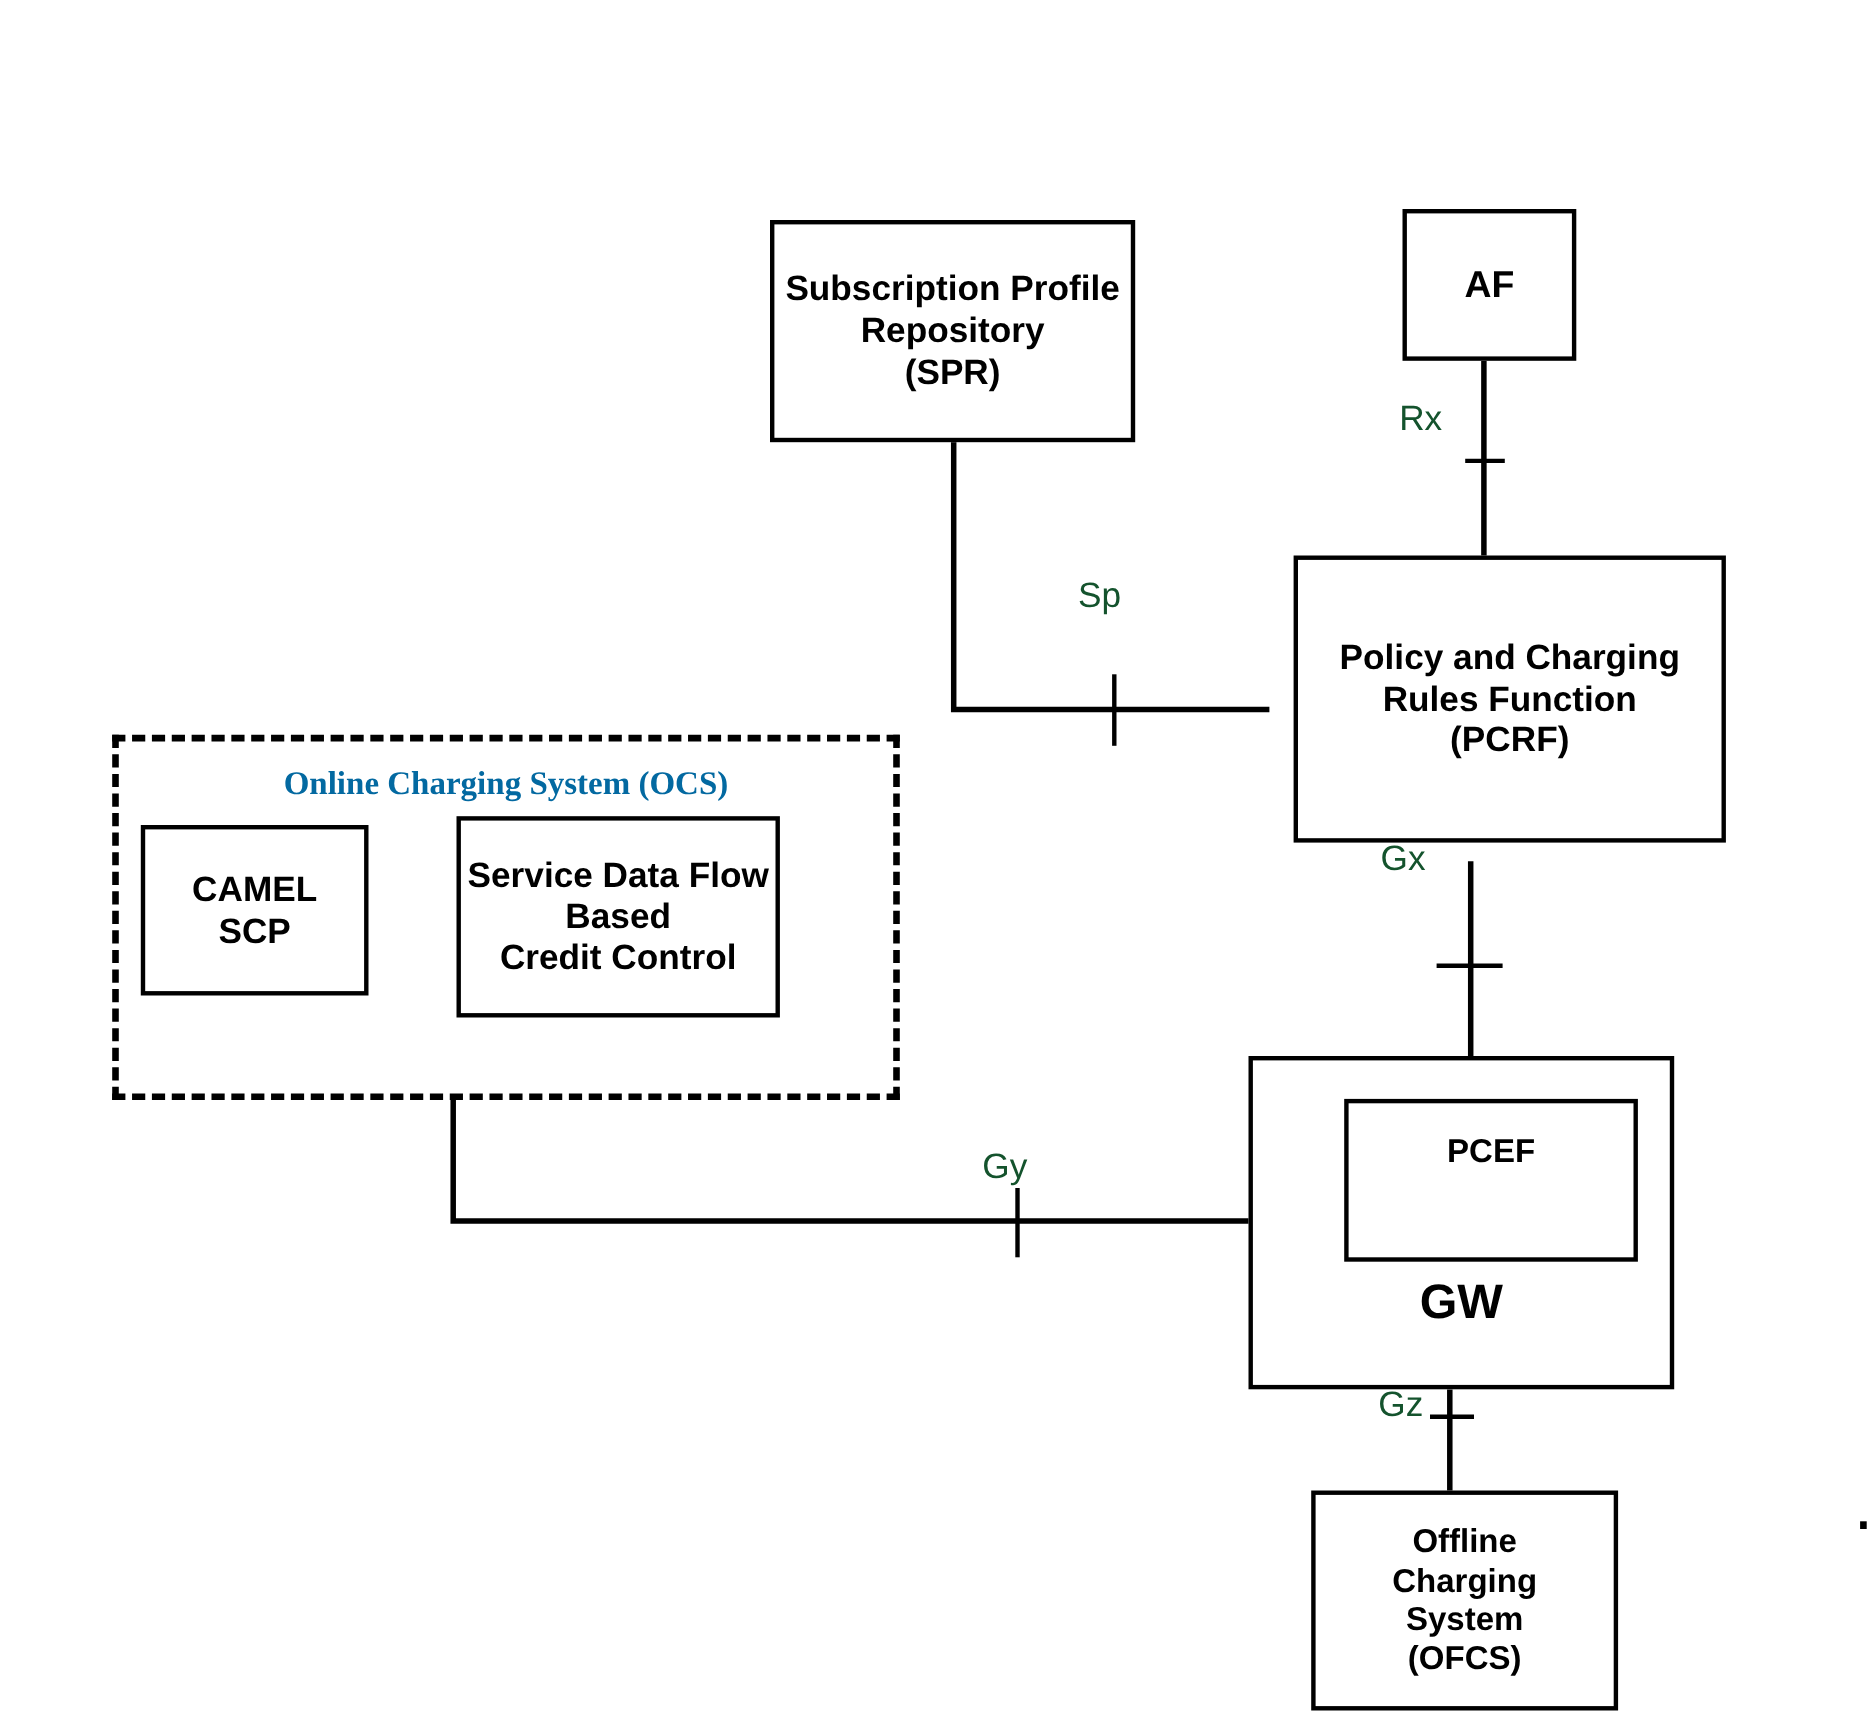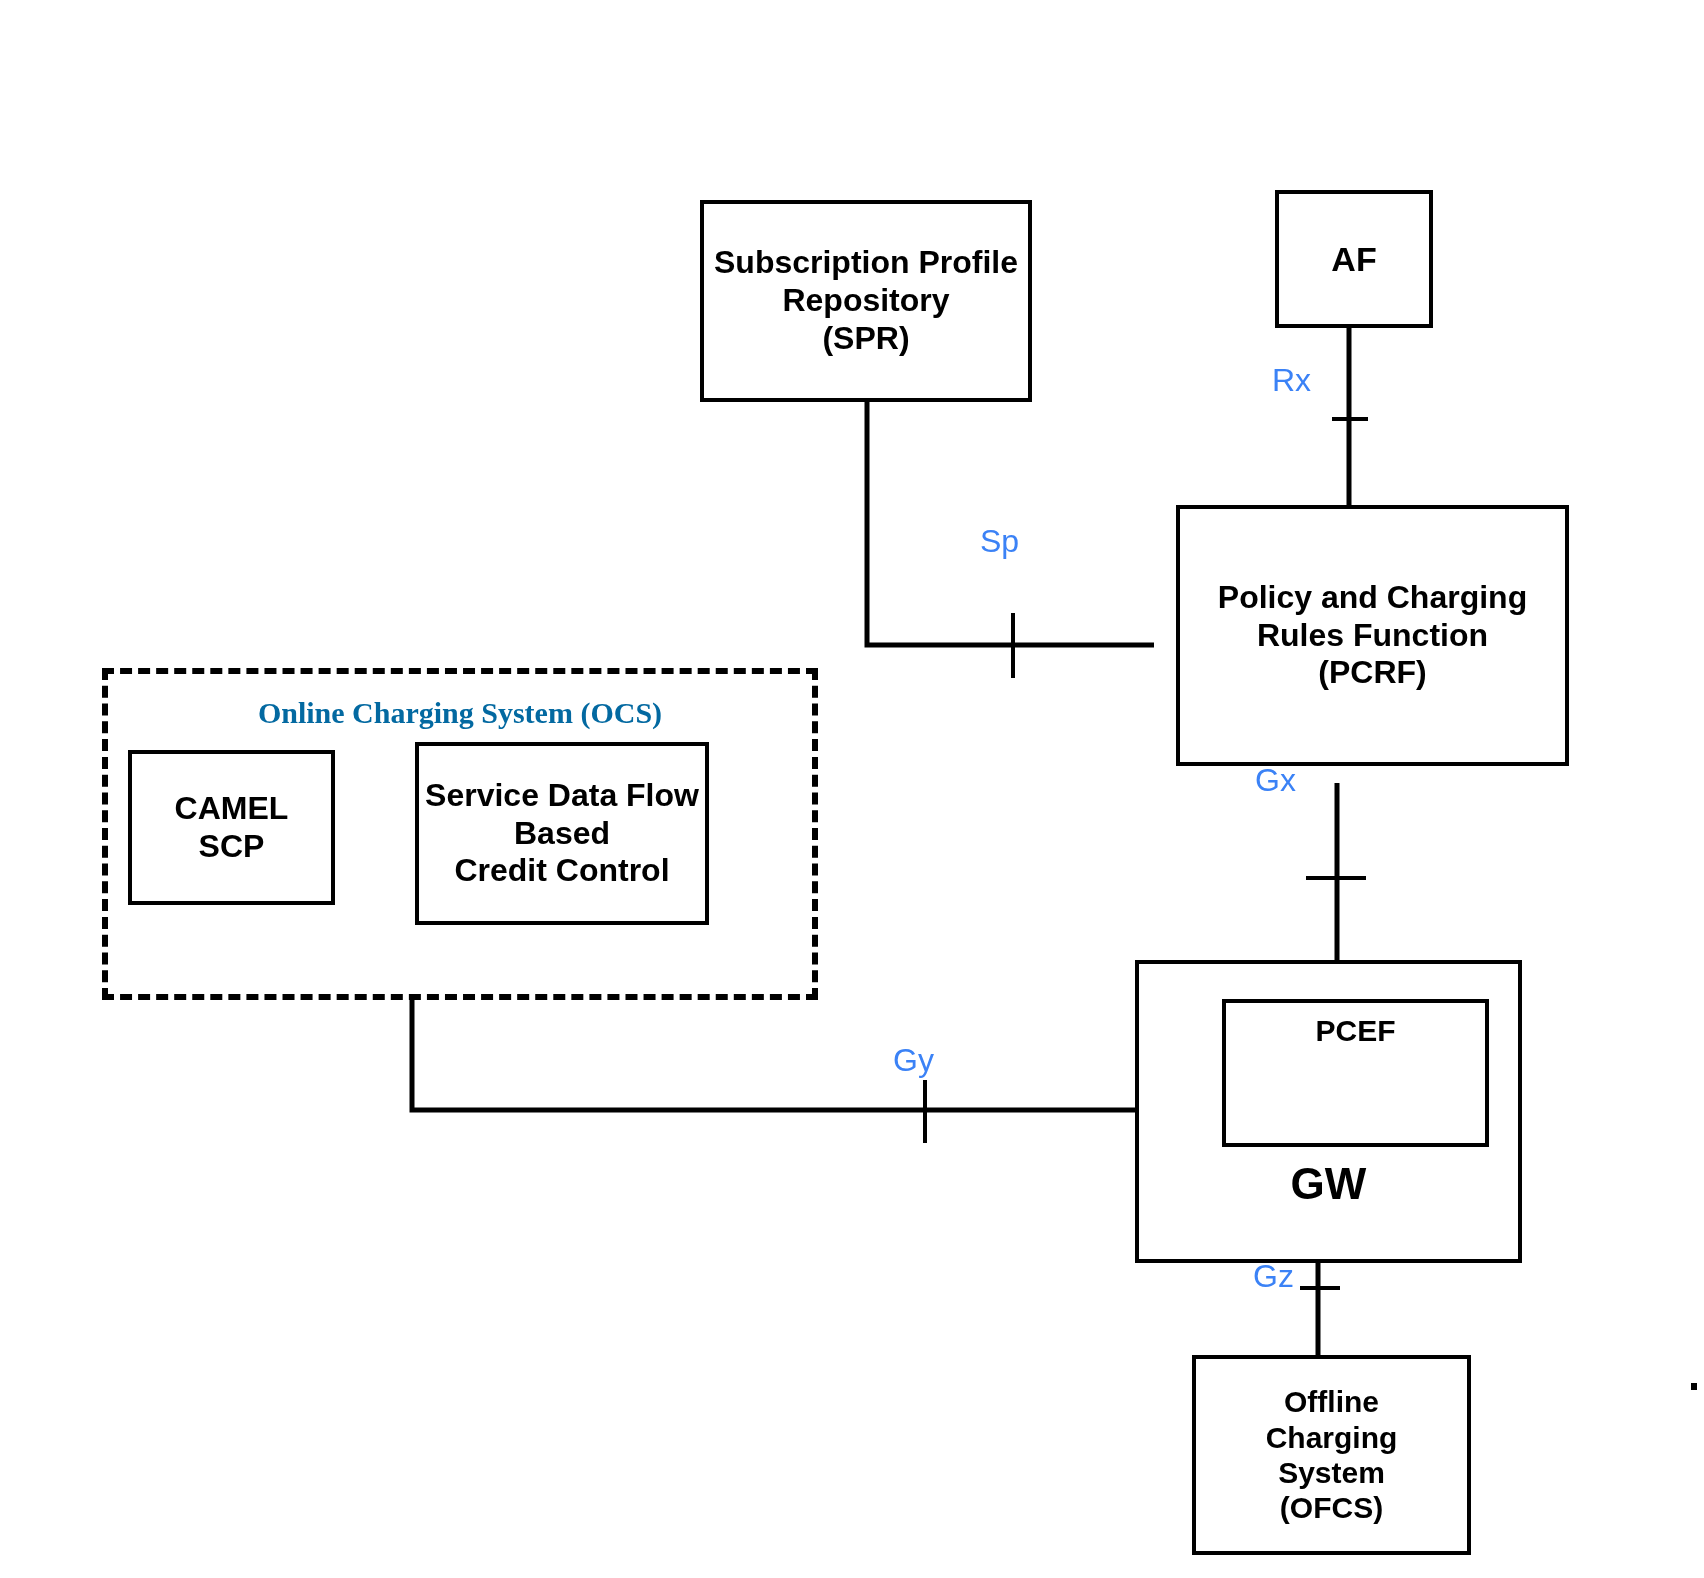--- a/index.html
+++ b/index.html
@@ -92,21 +92,21 @@
   #pcef-box {
     position: absolute;
     left: 83px; top: 35px; width: 267px; height: 148px;
     box-sizing: border-box;
     border: 4px solid #000000;
     background: #ffffff;
     display: flex;
     align-items: flex-start;
     justify-content: center;
   }
-  #pcef-box .node-label { font-size: 30px; padding-top: 10px; }
+  #pcef-box .node-label { font-size: 30px; padding-top: 26px; }
   #gw-label {
     position: absolute;
     left: 0; top: 195px; width: 100%;
     text-align: center;
     font-family: "Liberation Sans", sans-serif;
     font-weight: bold;
     font-size: 44px;
     color: #000000;
   }
 
@@ -114,21 +114,21 @@
     left: 1192px; top: 1355px; width: 279px; height: 200px;
   }
   #ofcs-box .node-label { font-size: 30px; }
 
   
   .iface-label {
     position: absolute;
     font-family: "Liberation Sans", sans-serif;
     font-weight: normal;
     font-size: 32px;
-    color: #3b82f6;
+    color: #14532d;
     white-space: nowrap;
   }
   #iface-rx { left: 1272px; top: 362px; }
   #iface-sp { left: 980px;  top: 523px; }
   #iface-gx { left: 1255px; top: 762px; }
   #iface-gy { left: 893px;  top: 1042px; }
   #iface-gz { left: 1253px; top: 1258px; }
 
   #scan-speck {
     position: absolute;

